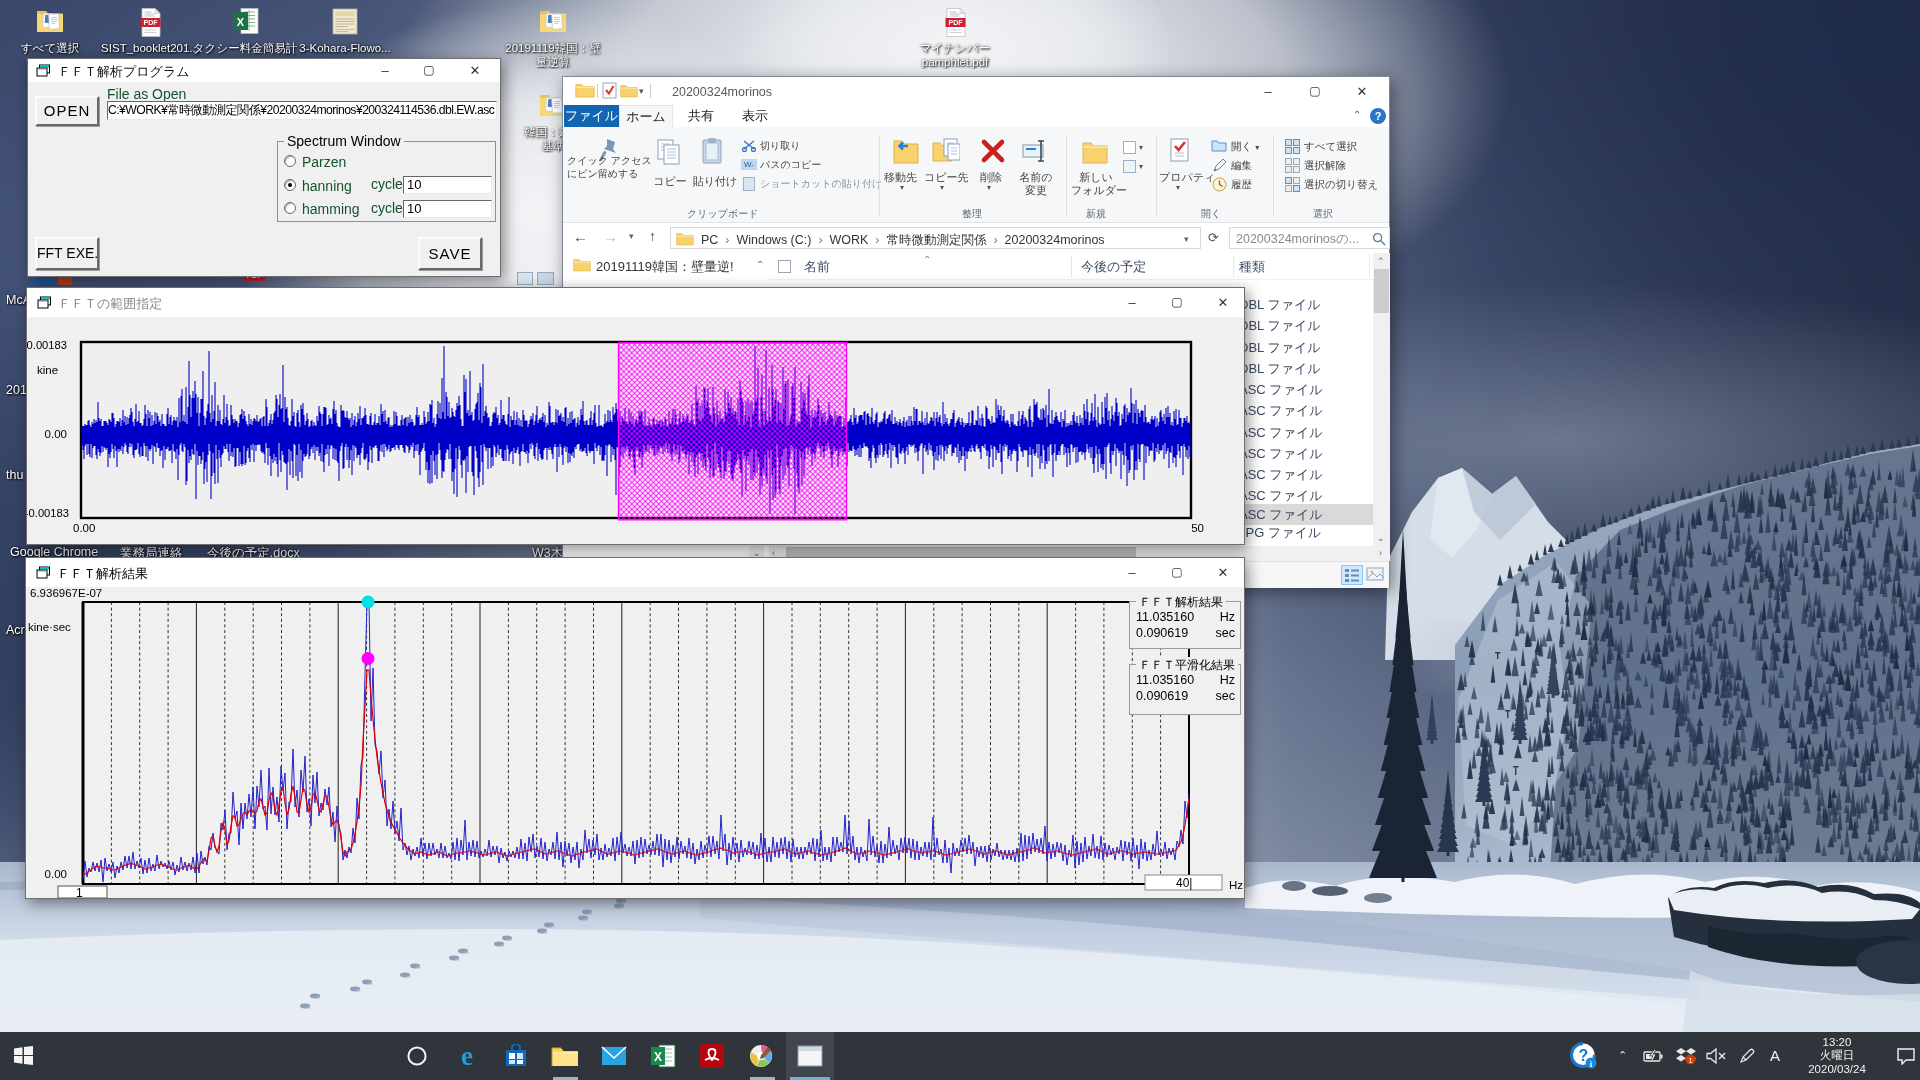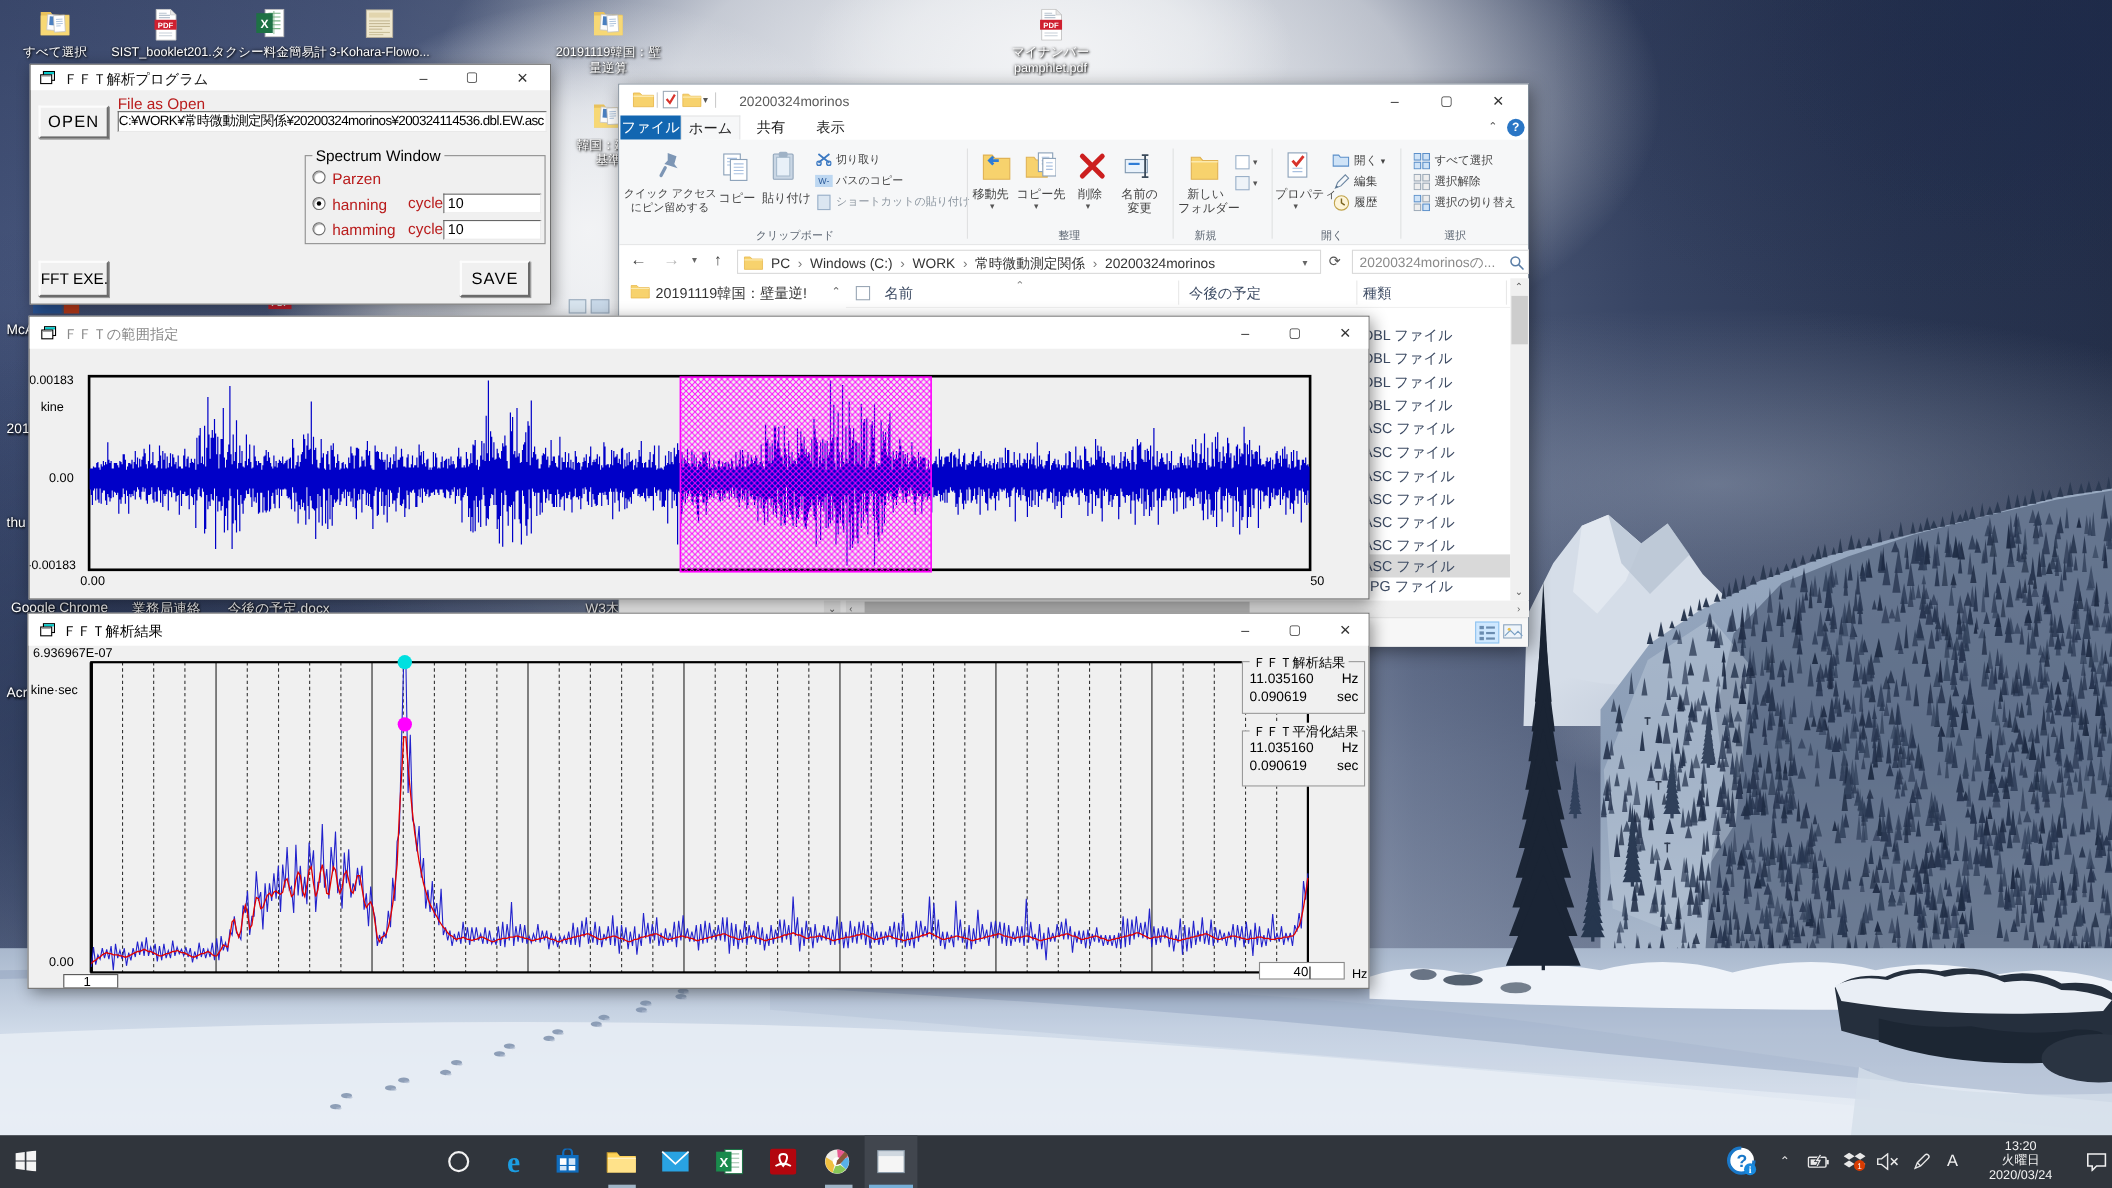--- a/index.html
+++ b/index.html
@@ -5,21 +5,21 @@
 .a{position:absolute}
 .win{position:absolute;background:#f0f0f0;border:1px solid #6e6e6e;box-shadow:3px 4px 14px rgba(0,0,0,.45)}
 .ttl{position:absolute;left:0;top:0;right:0;background:#fff;font-size:13px;white-space:nowrap}
 .wbtn{position:absolute;top:0;width:34px;text-align:center;color:#333;font-size:13px}
 .sunken{position:absolute;background:#fff;border-top:1.5px solid #666;border-left:1.5px solid #666;border-bottom:1.5px solid #e9e9e9;border-right:1.5px solid #e9e9e9;font-size:13px;color:#000;white-space:nowrap;overflow:hidden}
 .btn3{position:absolute;background:#f0f0f0;border-top:2px solid #fcfcfc;border-left:2px solid #fcfcfc;border-right:2px solid #6a6a6a;border-bottom:2px solid #6a6a6a;box-shadow:1px 1px 0 #9a9a9a;text-align:center;color:#000;white-space:nowrap}
 .grp{position:absolute;border:1px solid #8f8f8f;background:#f0f0f0}
 .grp>span{position:absolute;top:-9px;left:6px;background:#f0f0f0;padding:0 3px;font-size:14px;color:#000;white-space:nowrap}
 .rad{position:absolute;width:12px;height:12px;border-radius:50%;background:#fff;border:1px solid #6a6a6a;box-shadow:inset 1px 1px 1px #aaa}
 .rad.on::after{content:"";position:absolute;left:3px;top:3px;width:4px;height:4px;border-radius:50%;background:#000}
-.lbl{position:absolute;font-size:14px;color:#b91c1c;white-space:nowrap}
+.lbl{position:absolute;font-size:14px;color:#14532d;white-space:nowrap}
 .dlbl{position:absolute;color:#fff;font-size:12.5px;text-align:center;white-space:nowrap;overflow:hidden;text-shadow:1px 1px 2px rgba(0,0,0,.95),0 0 3px rgba(0,0,0,.8)}
 .exlbl{font-size:11px;color:#444;white-space:nowrap;position:absolute;line-height:12.5px}
 .rgrp{position:absolute;font-size:10px;color:#5d6773;white-space:nowrap}
 </style></head><body>
 <svg class="a" style="left:0;top:0" width="1920" height="1080" viewBox="0 0 1920 1080">
 <defs>
 <linearGradient id="sky" x1="0" y1="0" x2="1" y2="0">
 <stop offset="0" stop-color="#45547a"></stop>
         <stop offset=".17" stop-color="#536288"></stop>
 <stop offset=".28" stop-color="#6d7a97"></stop>
@@ -1997,21 +1997,21 @@
   <div class="a" style="left:807px;top:3px;width:16px;height:16px;border-radius:50%;background:#2a76c5;color:#fff;font-size:11px;font-weight:bold;text-align:center;line-height:16px">?</div>
  </div>
 
  <div class="a" style="left:0;top:50px;width:100%;height:96px;background:#f6f7f8;border-bottom:1px solid #e2e3e4">
   <div class="a" style="left:36px;top:10px"><svg width="22" height="28" viewBox="0 0 22 28">
           <g fill="#7d96b5">
             <path d="M8 2 l8 3 -2 7 3 4 -12 -4 3 -3 z"></path>
             <rect x="5" y="14" width="3" height="11" rx="1.5" transform="rotate(28 6 14)"></rect>
           </g>
         </svg></div>
-  <div class="exlbl" style="left:4px;top:44px;width:84px;text-align:center;font-size:10px">クイック アクセス<br>にピン留めする</div>
+  <div class="exlbl" style="left:4px;top:28px;width:84px;text-align:left;font-size:10px">クイック アクセス<br>にピン留めする</div>
   <div class="a" style="left:93px;top:12px"><svg width="26" height="26" viewBox="0 0 26 26">
           <rect x="2" y="1" width="15" height="19" fill="#fff" stroke="#8aa0b8"></rect>
           <line x1="5" y1="5" x2="14" y2="5" stroke="#a8c0e0"></line>
           <line x1="5" y1="8" x2="14" y2="8" stroke="#a8c0e0"></line>
           <line x1="5" y1="11" x2="14" y2="11" stroke="#a8c0e0"></line>
           <rect x="8" y="6" width="15" height="19" fill="#fff" stroke="#8aa0b8"></rect>
           <line x1="11" y1="10" x2="20" y2="10" stroke="#a8c0e0"></line>
           <line x1="11" y1="13" x2="20" y2="13" stroke="#a8c0e0"></line>
           <line x1="11" y1="16" x2="20" y2="16" stroke="#a8c0e0"></line>
           <line x1="11" y1="19" x2="20" y2="19" stroke="#a8c0e0"></line>

